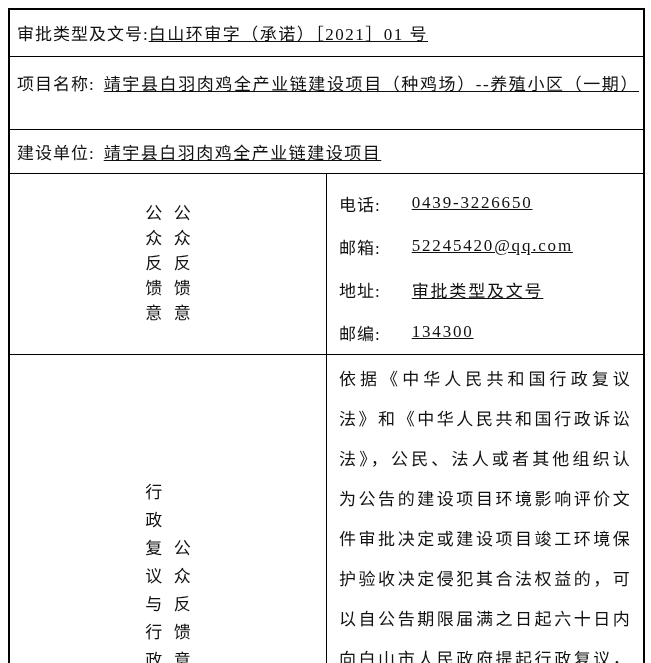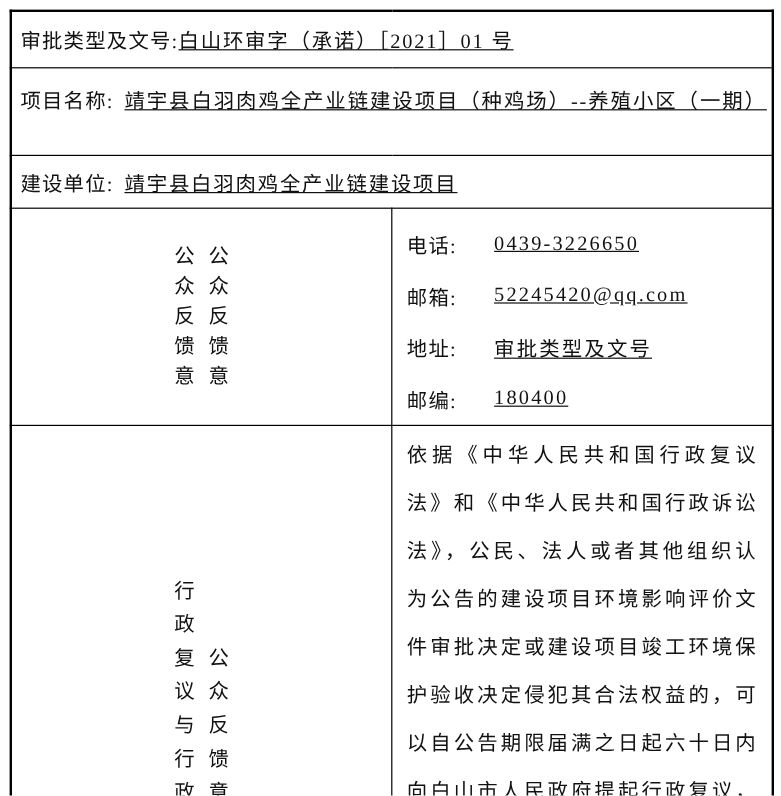--- a/index.html
+++ b/index.html
@@ -132,21 +132,21 @@
         <div class="contact-line">
           <span class="fld-label">邮箱:</span>
           <span class="fld-value">52245420@qq.com</span>
         </div>
         <div class="contact-line">
           <span class="fld-label">地址:</span>
           <span class="fld-value">审批类型及文号</span>
         </div>
         <div class="contact-line">
           <span class="fld-label">邮编:</span>
-          <span class="fld-value">180400</span>
+          <span class="fld-value">134300</span>
         </div>
       </td>
     </tr>
 
     <tr style="height:251px;">
       <td class="vlabel-cell">
         <div class="vlabel">
           <div class="vcol vcol-rights">行政复议与行政</div>
           <div class="vcol vcol-rights">公众反馈意</div>
         </div>

